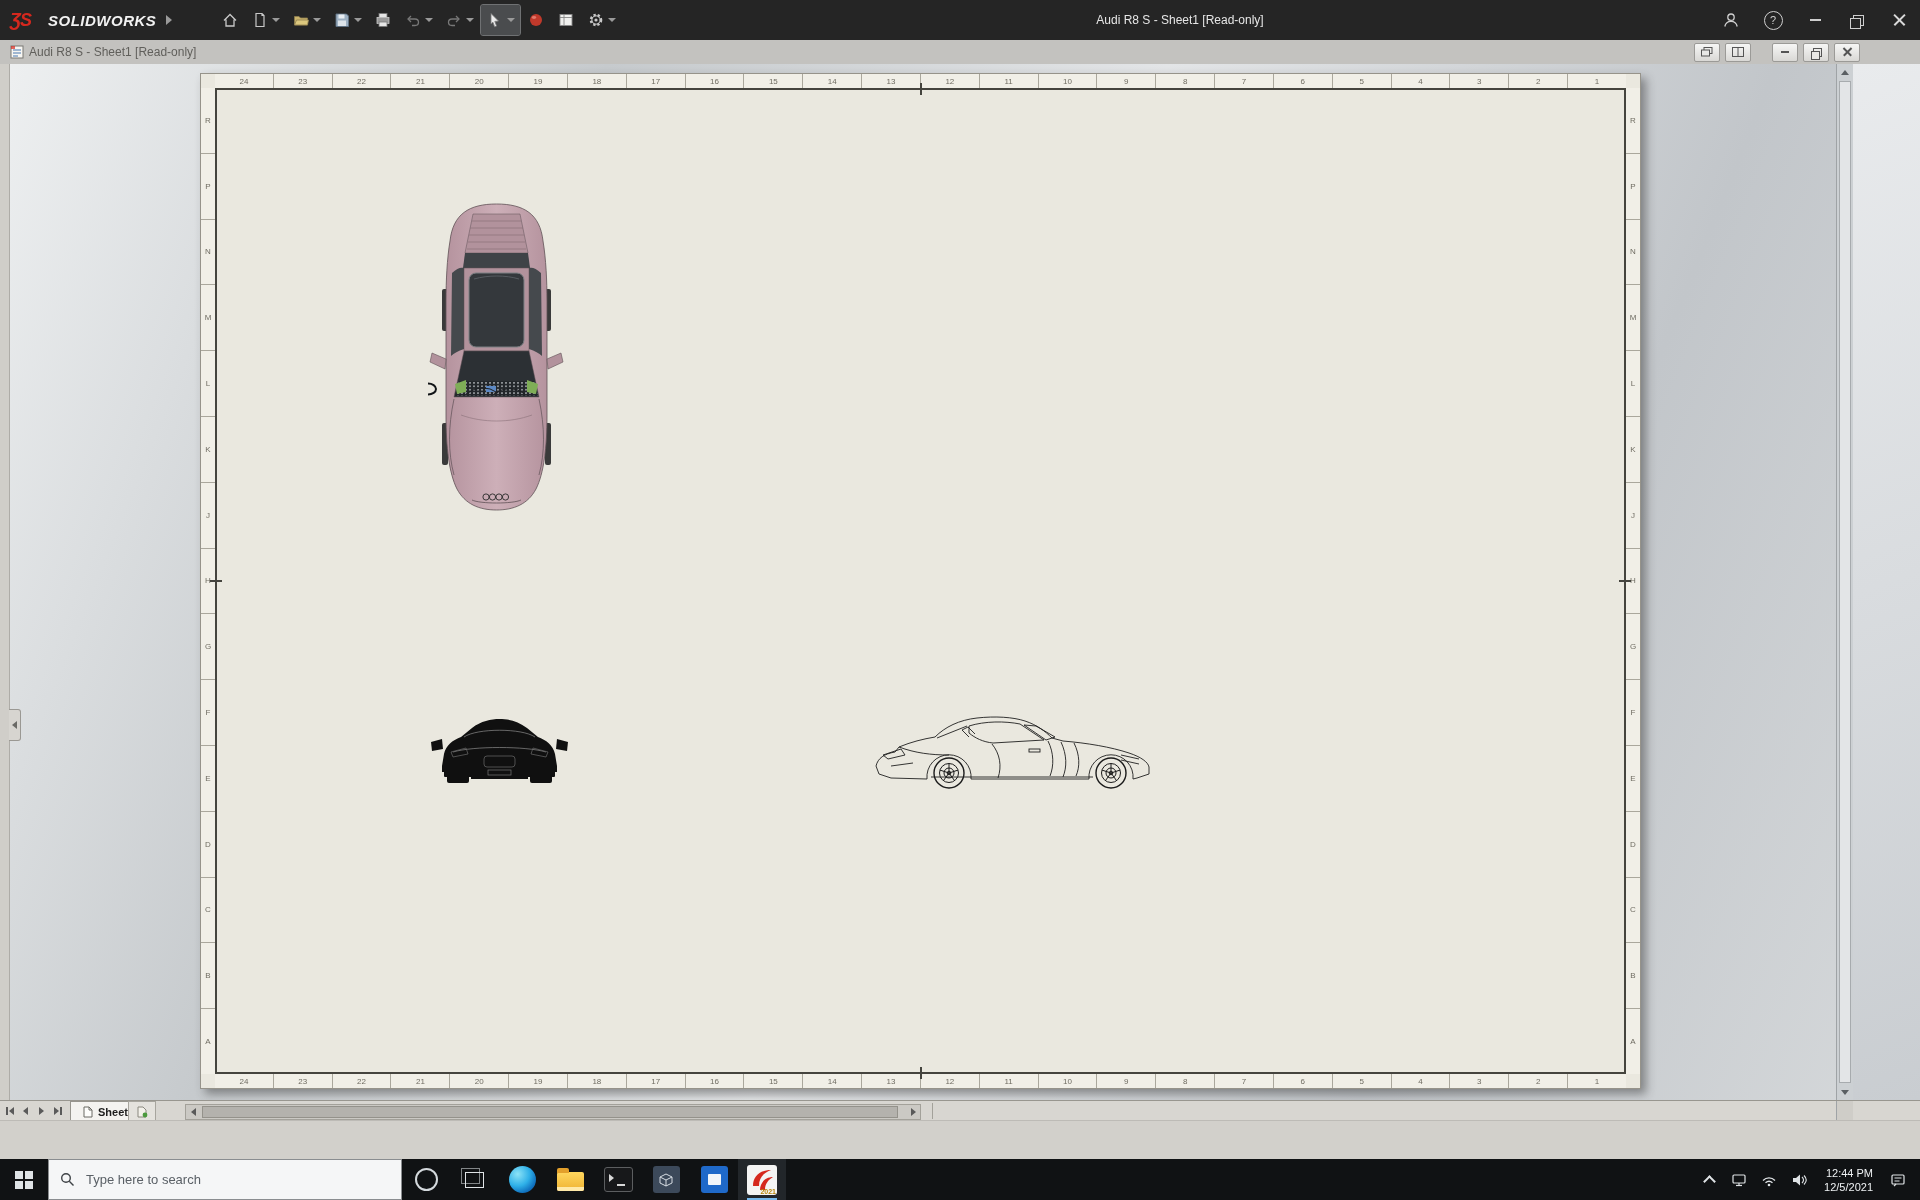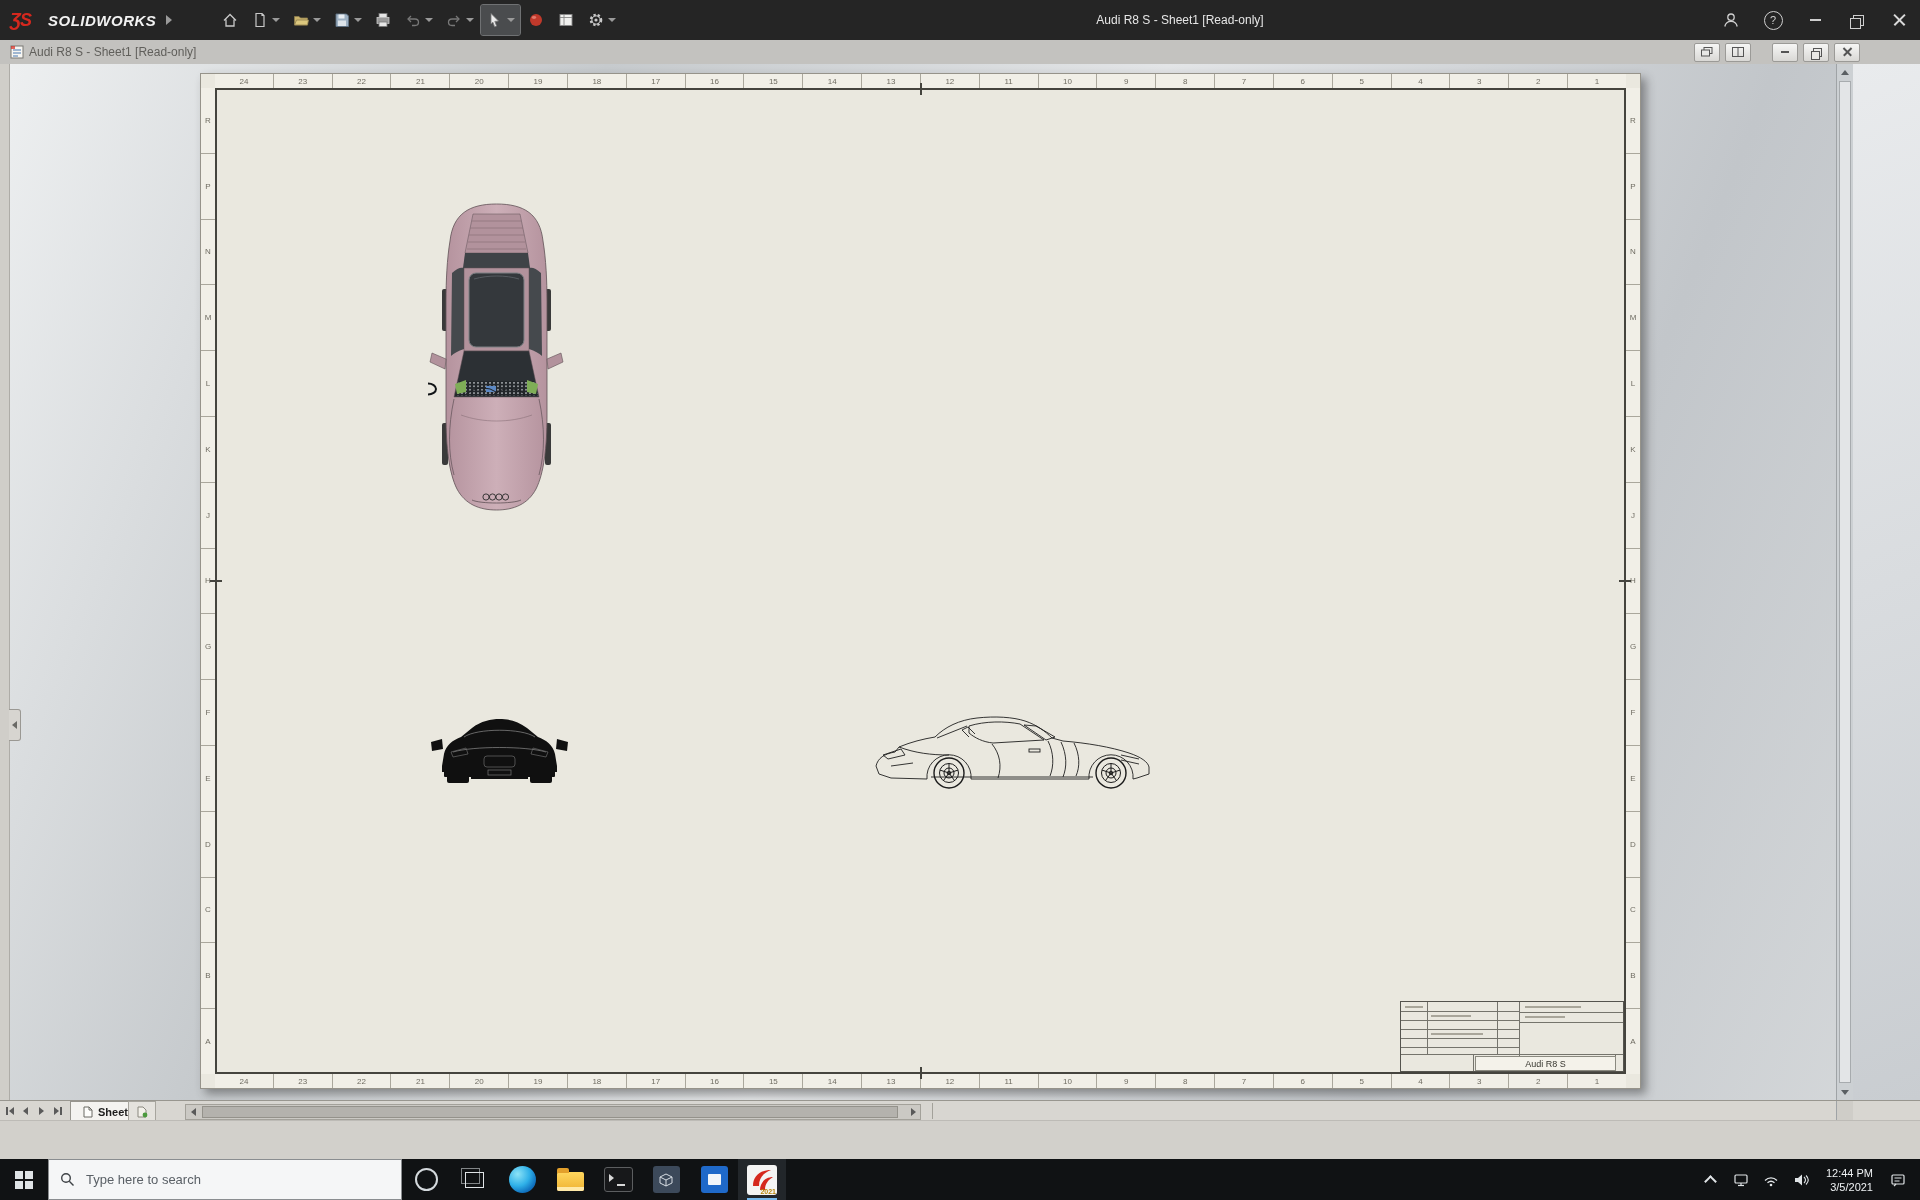--- a/index.html
+++ b/index.html
@@ -495,41 +495,20 @@
             <path d="M78,52.5 L78,62 M87,59.1 L78,62 M69,59.1 L78,62 M72.4,69.7 L78,62 M83.6,69.7 L78,62" stroke-width="1"></path>
             <circle cx="240" cy="62" r="15" stroke-width="1.4"></circle>
               <circle cx="240" cy="62" r="9.5" stroke-width="1"></circle>
               <circle cx="240" cy="62" r="5"></circle>
               <circle cx="240" cy="62" r="1.8"></circle>
             <path d="M240,52.5 L240,62 M249,59.1 L240,62 M231,59.1 L240,62 M234.4,69.7 L240,62 M245.6,69.7 L240,62" stroke-width="1"></path>
           </g>
         </svg>
       </div>
 
-      <div class="title-block">
-        <div class="tbl" style="left:118px;top:0;width:1px;height:69px;"></div>
-        <div class="tbl" style="left:0;top:9px;width:118px;height:1px;"></div>
-        <div class="tbl" style="left:0;top:18px;width:118px;height:1px;"></div>
-        <div class="tbl" style="left:0;top:27px;width:118px;height:1px;"></div>
-        <div class="tbl" style="left:0;top:36px;width:118px;height:1px;"></div>
-        <div class="tbl" style="left:0;top:45px;width:118px;height:1px;"></div>
-        <div class="tbl" style="left:26px;top:0;width:1px;height:52px;"></div>
-        <div class="tbl" style="left:96px;top:0;width:1px;height:52px;"></div>
-        <div class="tbl" style="left:0;top:52px;width:222px;height:1px;"></div>
-        <div class="tbl" style="left:118px;top:10px;width:104px;height:1px;"></div>
-        <div class="tbl" style="left:118px;top:20px;width:104px;height:1px;"></div>
-        <div class="tbl" style="left:72px;top:52px;width:1px;height:17px;"></div>
-        <div class="tbl" style="left:214px;top:52px;width:1px;height:17px;"></div>
-        <div class="ph" style="left:124px;top:4px;width:56px;"></div>
-        <div class="ph" style="left:124px;top:14px;width:40px;"></div>
-        <div class="ph" style="left:4px;top:4px;width:18px;"></div>
-        <div class="ph" style="left:30px;top:13px;width:40px;"></div>
-        <div class="ph" style="left:30px;top:31px;width:52px;"></div>
-        <div class="tb-name">Audi R8 S</div>
-      </div>
     </div>
 
     <div class="vscroll">
       <div class="vs-btn up">
           <span class="tri-u"></span>
         </div>
       <div class="vs-thumb"></div>
       <div class="vs-btn down">
           <span class="tri-d"></span>
         </div>
@@ -656,21 +635,21 @@
           </svg>
       </div>
       <div class="tray-ic">
         <svg width="16" height="16" viewBox="0 0 16 16">
             <path d="M2,6 h3 l4,-3.5 v11 l-4,-3.5 h-3 z" fill="#dfe3e6"></path>
             <path d="M11,5 c2,2 2,4 0,6 M13,3.5 c3,3 3,6 0,9" fill="none" stroke="#dfe3e6" stroke-width="1.1"></path>
           </svg>
       </div>
       <div class="clock">
         <span>12:44 PM</span>
-        <span>3/5/2021</span>
+        <span>12/5/2021</span>
       </div>
       <div class="tray-ic">
         <svg width="16" height="16" viewBox="0 0 16 16">
             <rect x="2" y="3" width="12" height="9" rx="1" fill="none" stroke="#dfe3e6" stroke-width="1.2"></rect>
             <path d="M4,14 L6,12" stroke="#dfe3e6" stroke-width="1.2"></path>
             <line x1="4.5" y1="6" x2="11.5" y2="6" stroke="#dfe3e6" stroke-width="1"></line>
             <line x1="4.5" y1="9" x2="9.5" y2="9" stroke="#dfe3e6" stroke-width="1"></line>
           </svg>
       </div>
       <div class="show-desktop"></div>

